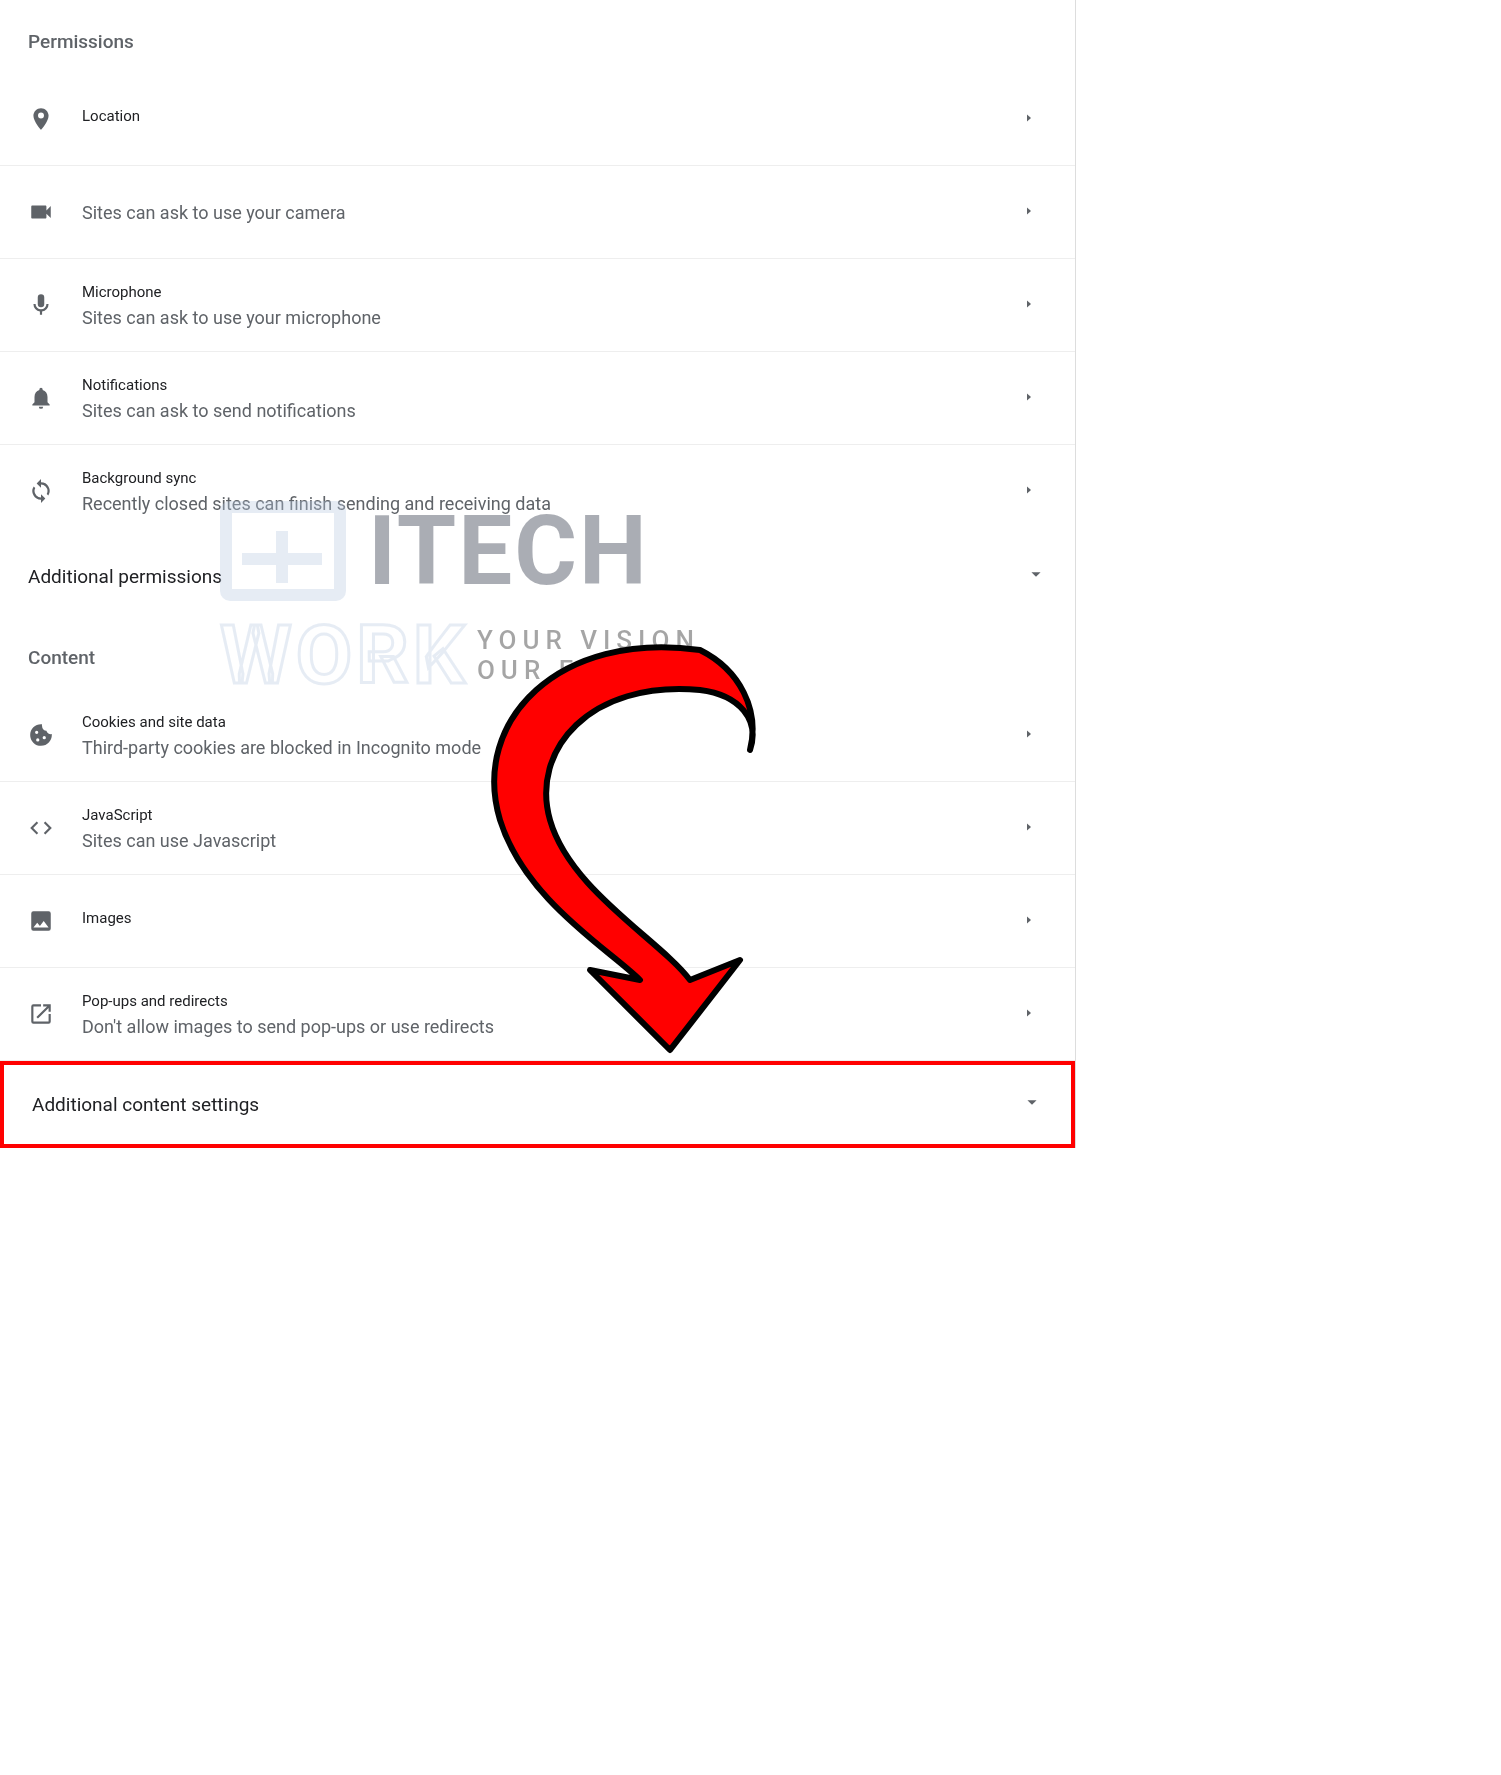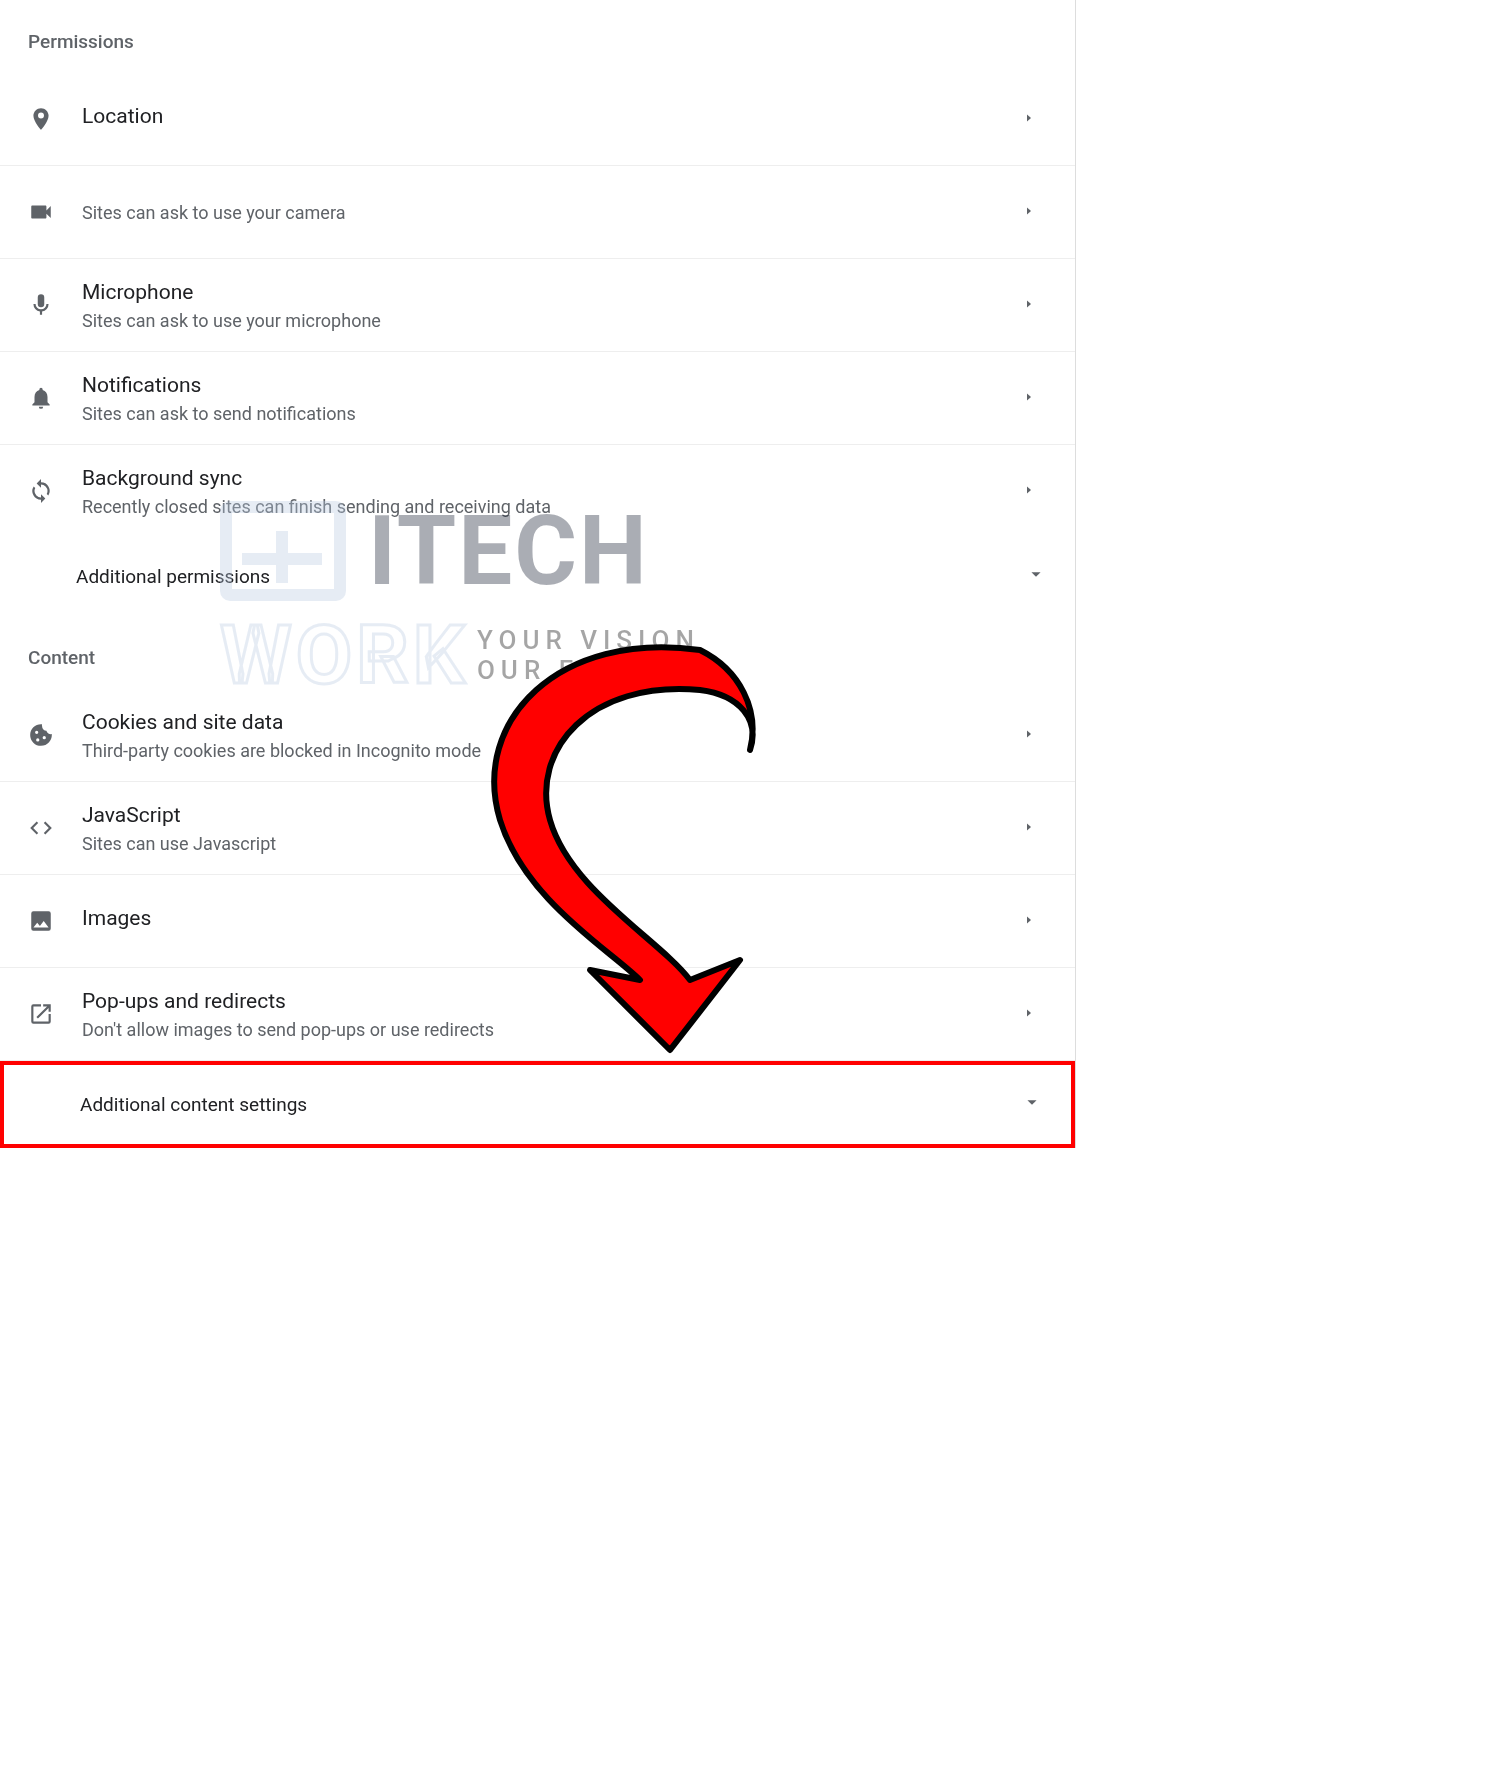--- a/index.html
+++ b/index.html
@@ -36,42 +36,42 @@
     width: 54px;
     display: flex;
     align-items: center;
     justify-content: flex-start;
     color: #5f6368;
   }
   .row .text {
     flex: 1;
   }
   .row .title {
-    font-size: 21px;
+    font-size: 15px;
     color: #202124;
     margin-bottom: 6px;
   }
   .row .sub {
     font-size: 18px;
     color: #5f6368;
   }
   .row .chev {
     width: 24px;
     color: #5f6368;
     font-size: 14px;
   }
   .expand-row {
     display: flex;
     align-items: center;
     padding: 26px 28px;
     cursor: pointer;
     font-size: 19px;
     color: #202124;
   }
-  .expand-row .label { flex: 1; margin-left: 48px; }
+  .expand-row .label { flex: 1; }
   .highlight-box {
     border: 4px solid #ff0000;
     box-sizing: border-box;
   }
   .watermark {
     position: absolute;
     top: 495px;
     left: 220px;
     pointer-events: none;
     opacity: 0.35;

